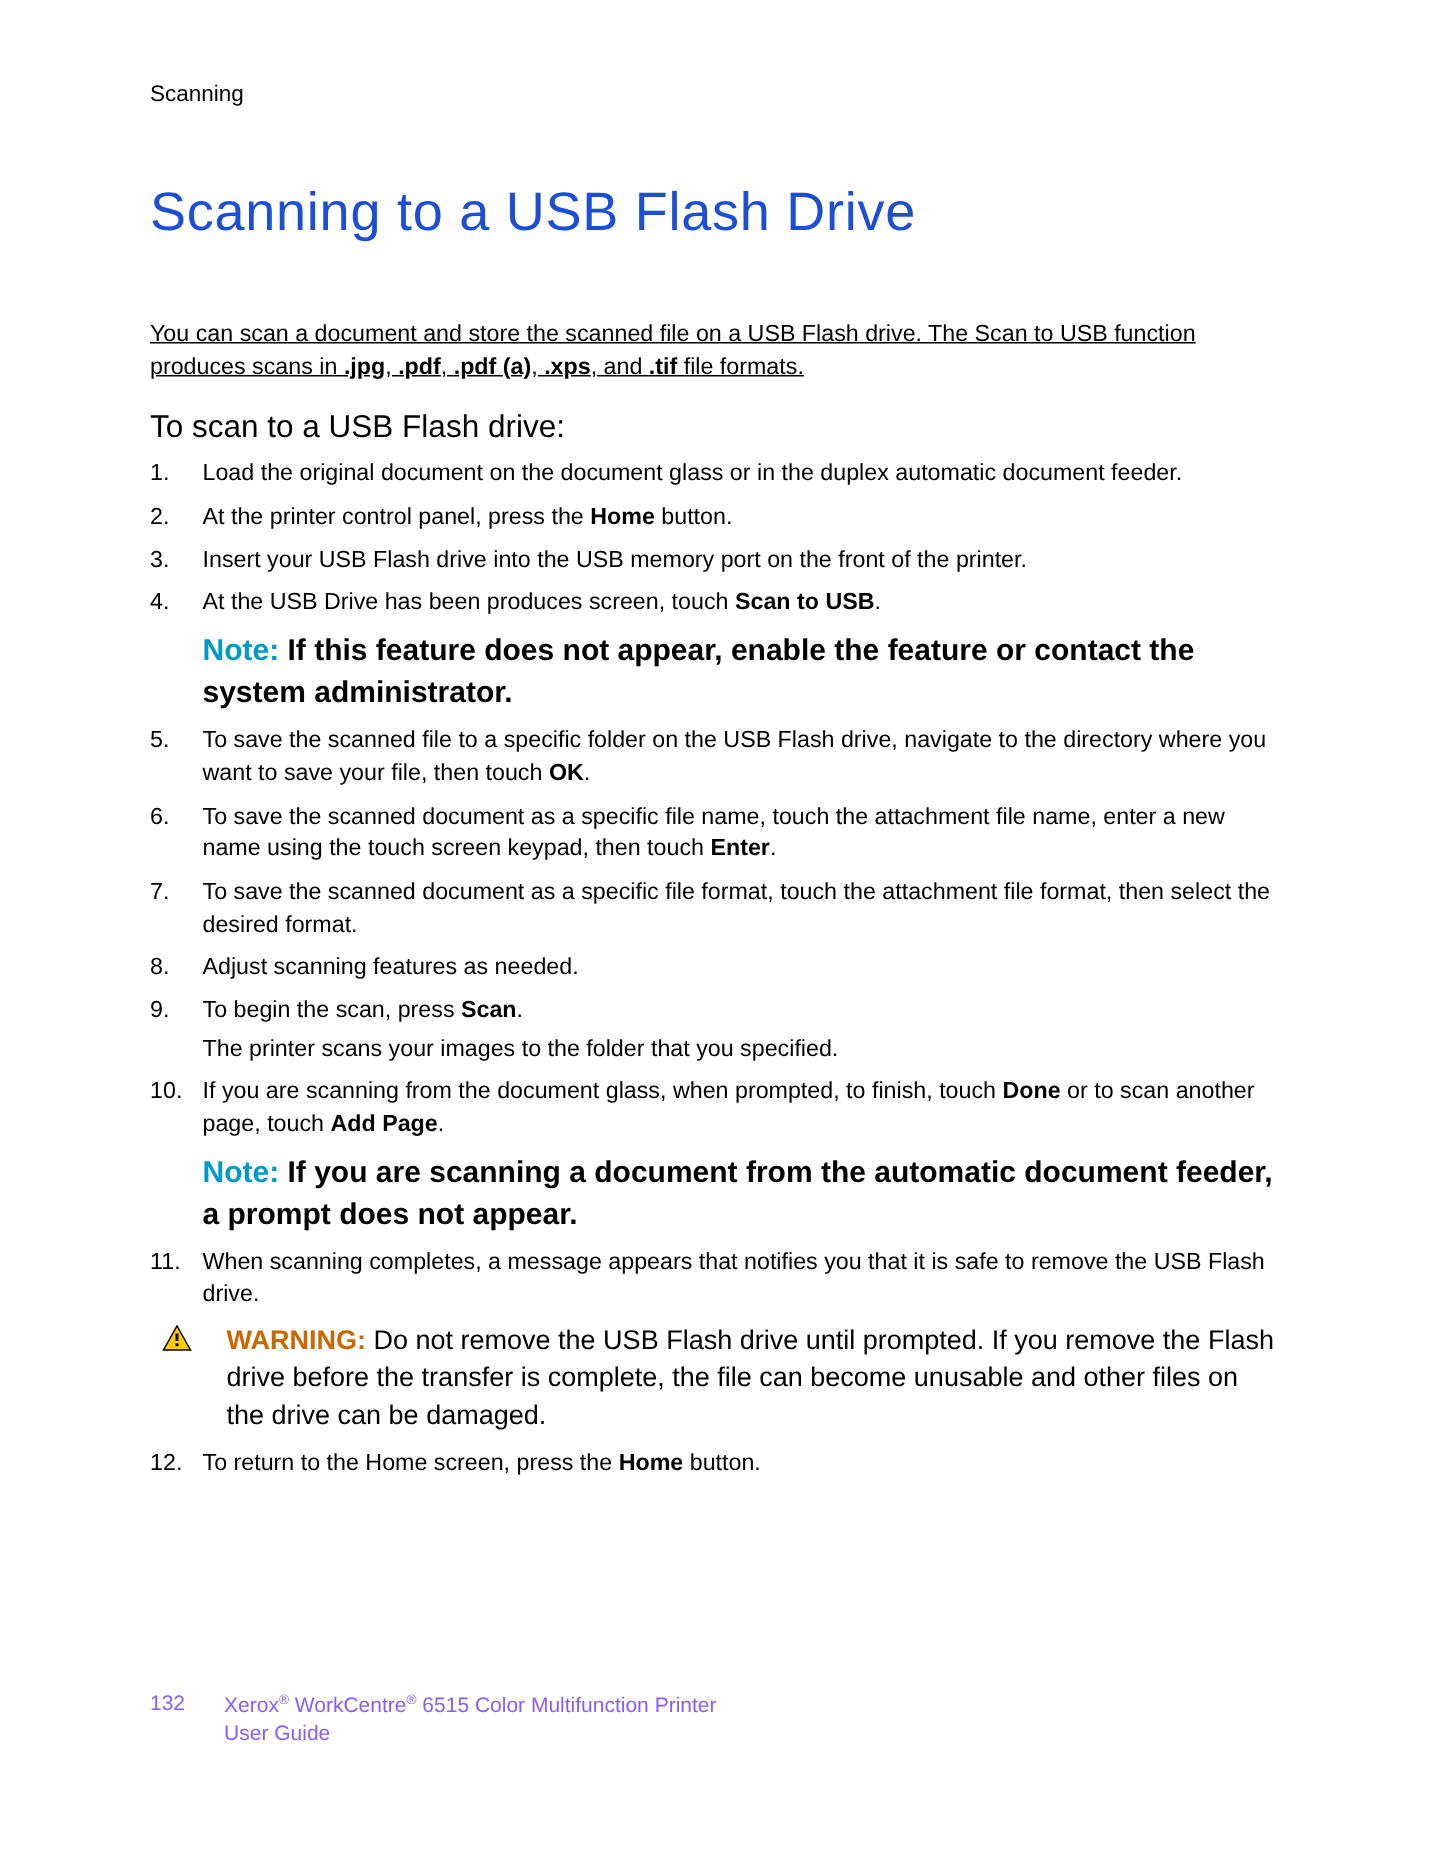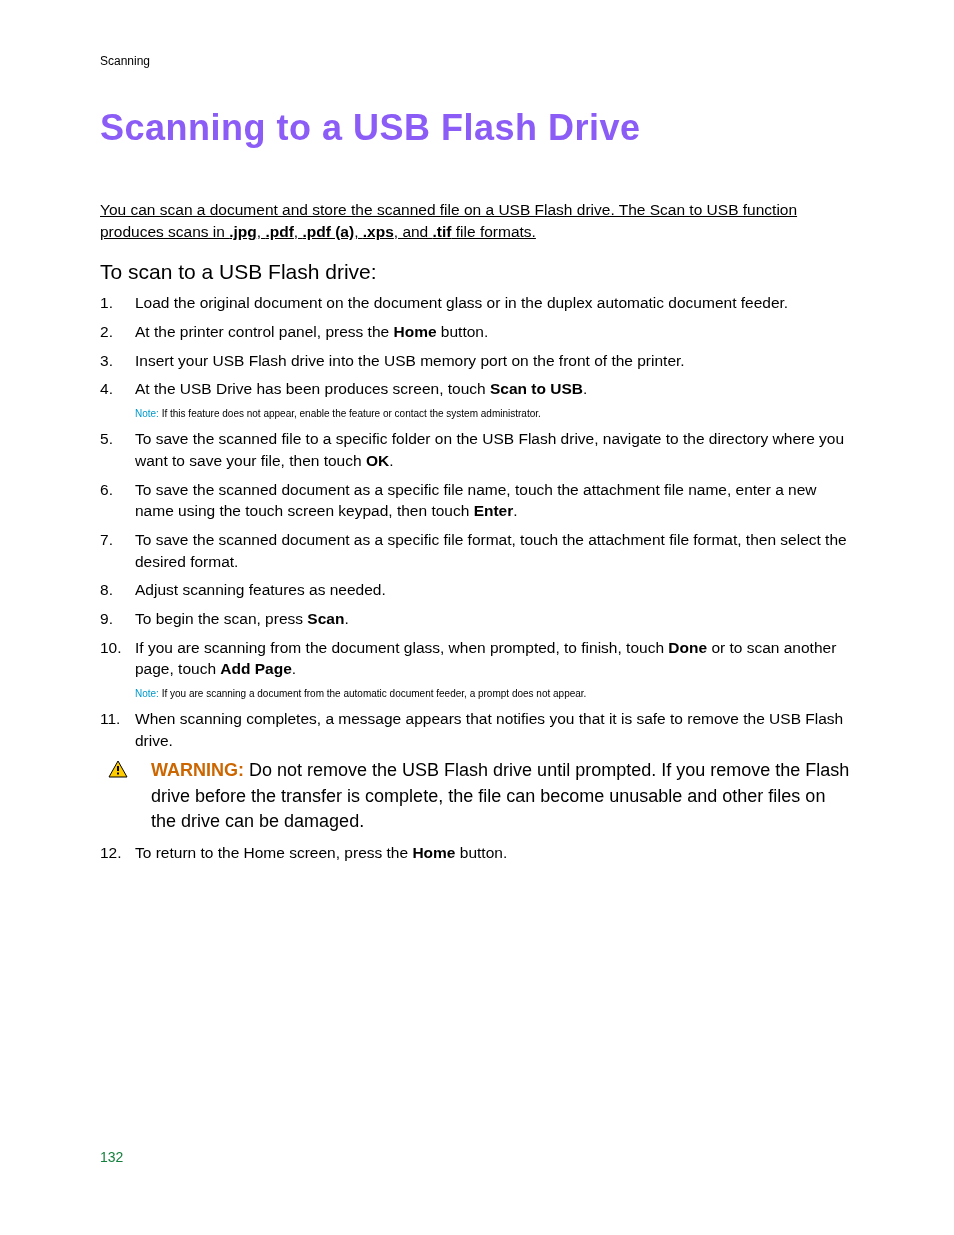--- a/index.html
+++ b/index.html
@@ -6,28 +6,28 @@
     body {
       width: 954px;
       height: 1235px;
       background: #fff;
       font-family: "Segoe UI", Arial, sans-serif;
       color: #000;
       position: relative;
       padding: 54px 100px 0 100px;
     }
     .header {
-      font-size: 12px;
+      font-size: 15px;
       color: #000;
-      margin-bottom: 39px;
+      margin-bottom: 49px;
     }
     .title {
       font-size: 36px;
-      color: #8b5cf6;
-      font-weight: 700;
+      color: #1d4ed8;
+      font-weight: 400;
       margin-bottom: 50px;
       letter-spacing: 0.5px;
     }
     .intro {
       font-size: 15.5px;
       line-height: 1.4;
       margin-bottom: 18px;
       text-decoration: underline;
     }
     .sub {
@@ -52,24 +52,25 @@
       content: counter(step) ".";
       position: absolute;
       left: 0;
       top: 0;
     }
     .note {
       color: #0099cc;
     }
     .note-line {
       padding-left: 35px;
-      font-size: 10px;
+      font-size: 20px;
       line-height: 1.4;
       margin-bottom: 7px;
       margin-top: 4px;
+      font-weight: bold;
     }
     .warning-row {
       display: flex;
       align-items: flex-start;
       margin-top: 6px;
       margin-bottom: 8px;
     }
     .warning-icon {
       flex: 0 0 35px;
       padding-left: 8px;
@@ -81,21 +82,21 @@
       line-height: 1.4;
       padding-left: 16px;
     }
     .bold { font-weight: 700; }
     .warn-label { color: #cc6600; font-weight: 700; }
     .footer {
       position: absolute;
       bottom: 70px;
       left: 100px;
       font-size: 14px;
-      color: #15803d;
+      color: #8b5cf6;
       display: flex;
       align-items: flex-start;
       justify-content: center;
     }
     .footer .pg {
       margin-right: 26px;
     }
     .footer .lines {
       line-height: 1.35;
     }
@@ -123,20 +124,21 @@
   <li>
     <span>At the USB Drive has been produces screen, touch </span><span class="bold">Scan to USB</span><span>.</span>
     <div class="note-line" style="padding-left:0; margin-top:7px;"><span class="note">Note:</span><span> If this feature does not appear, enable the feature or contact the system administrator.</span></div>
   </li>
   <li><span>To save the scanned file to a specific folder on the USB Flash drive, navigate to the directory where you want to save your file, then touch </span><span class="bold">OK</span><span>.</span></li>
   <li><span>To save the scanned document as a specific file name, touch the attachment file name, enter a new name using the touch screen keypad, then touch </span><span class="bold">Enter</span><span>.</span></li>
   <li><span>To save the scanned document as a specific file format, touch the attachment file format, then select the desired format.</span></li>
   <li><span>Adjust scanning features as needed.</span></li>
   <li>
     <span>To begin the scan, press </span><span class="bold">Scan</span><span>.</span>
+    <div style="margin-top:4px;">The printer scans your images to the folder that you specified.</div>
   </li>
   <li>
     <span>If you are scanning from the document glass, when prompted, to finish, touch </span><span class="bold">Done</span><span> or to scan another page, touch </span><span class="bold">Add Page</span><span>.</span>
     <div class="note-line" style="padding-left:0; margin-top:7px;"><span class="note">Note:</span><span> If you are scanning a document from the automatic document feeder, a prompt does not appear.</span></div>
   </li>
   <li><span>When scanning completes, a message appears that notifies you that it is safe to remove the USB Flash drive.</span></li>
 </ol>
 
 <div class="warning-row">
   <div class="warning-icon">
@@ -150,13 +152,17 @@
     <span class="warn-label">WARNING:</span><span> Do not remove the USB Flash drive until prompted. If you remove the Flash drive before the transfer is complete, the file can become unusable and other files on the drive can be damaged.</span>
   </div>
 </div>
 
 <ol class="steps" start="12" style="counter-reset: step 11;">
   <li><span>To return to the Home screen, press the </span><span class="bold">Home</span><span> button.</span></li>
 </ol>
 
 <div class="footer">
   <span class="pg">132</span>
+  <span class="lines">
+    <span>Xerox</span><sup>®</sup><span> WorkCentre</span><sup>®</sup><span> 6515 Color Multifunction Printer</span><br>
+    <span>User Guide</span>
+  </span>
 </div>
 
 </body></html>

